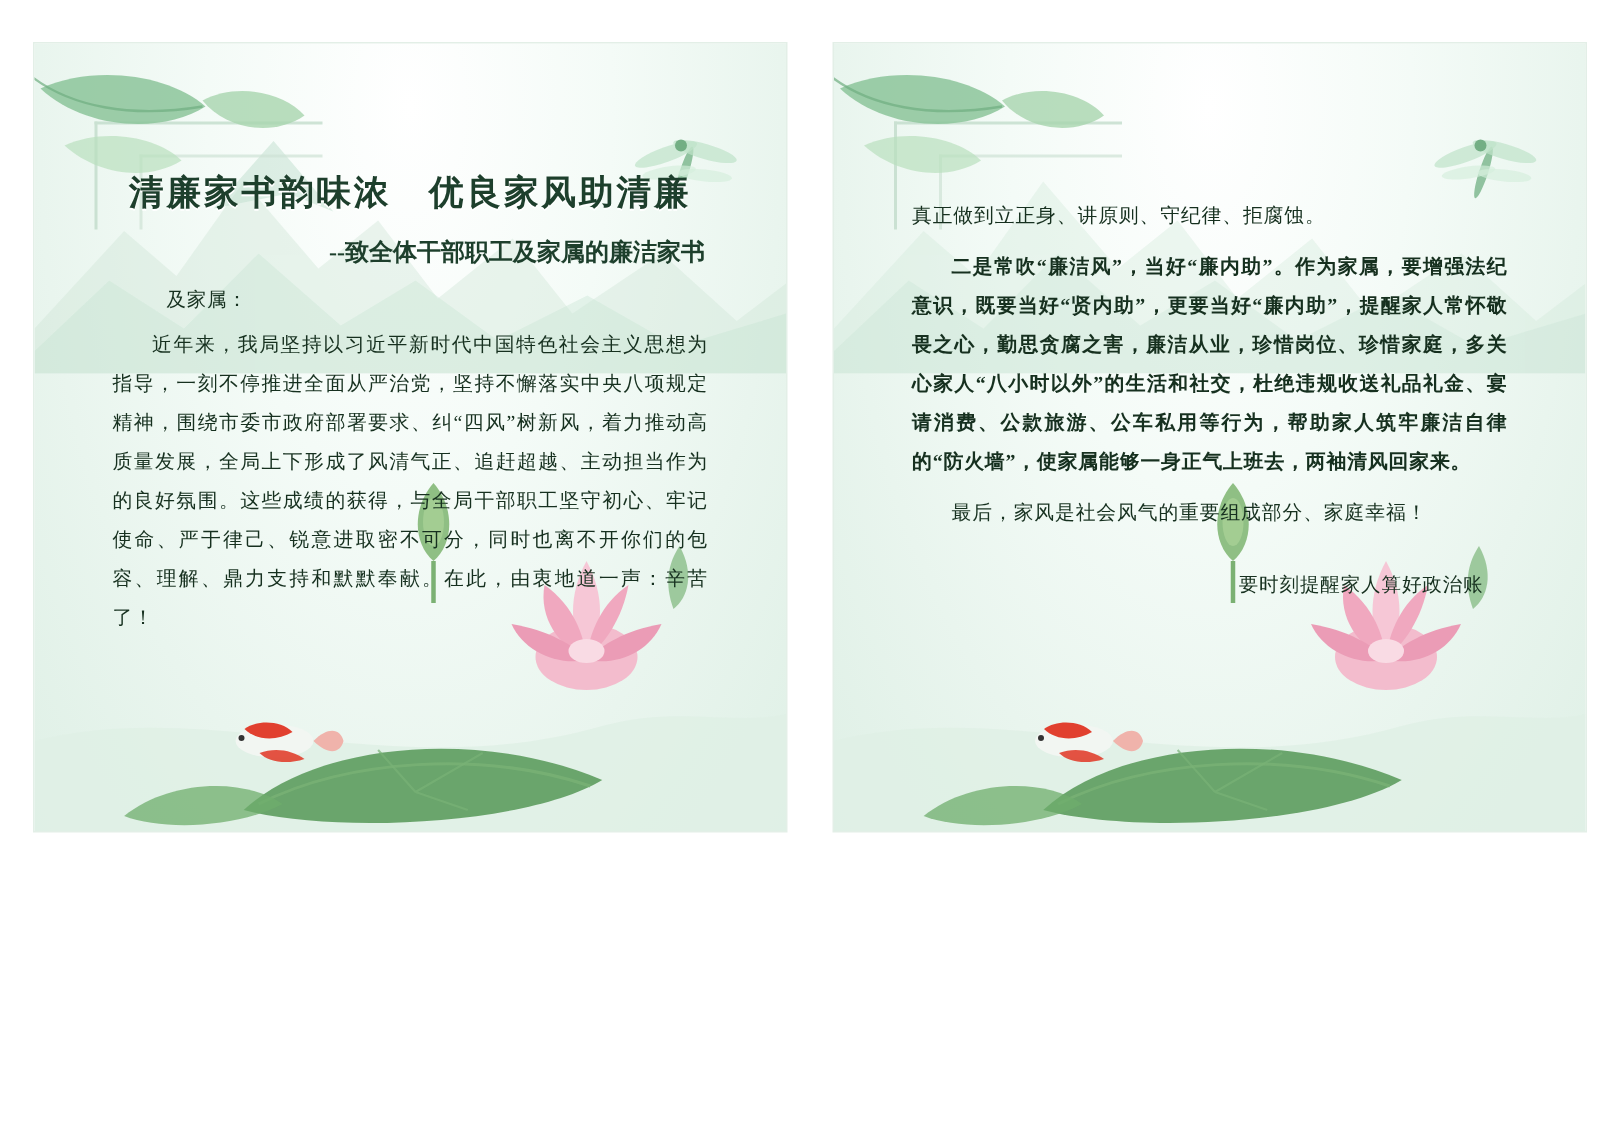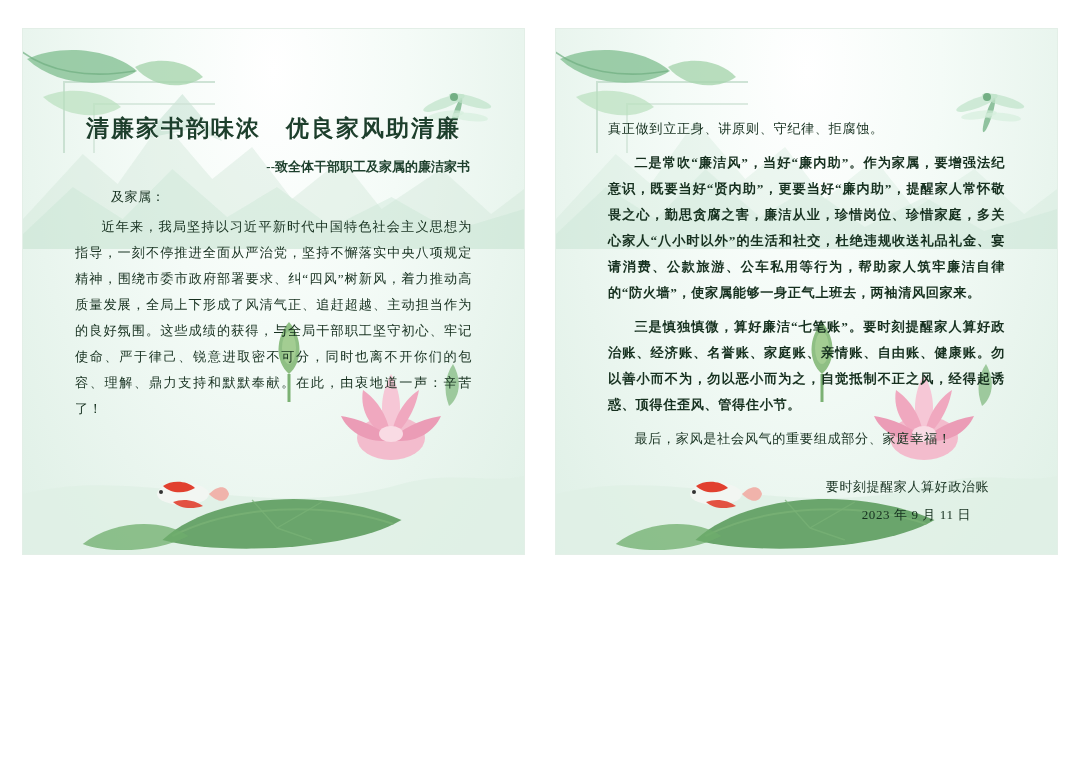--- a/index.html
+++ b/index.html
@@ -72,21 +72,21 @@
     text-align: center;
     font-size: 23px;
     font-weight: bold;
     color: #1d3f2c;
     letter-spacing: 2px;
     margin-top: 84px;
     text-shadow: 0 1px 0 #ffffff;
   }
   .doc-subtitle {
     text-align: right;
-    font-size: 13px;
+    font-size: 16px;
     font-weight: bold;
     color: #1d3f2c;
     margin-top: 14px;
     margin-right: 2px;
   }
   .salutation {
     font-size: 13px;
     color: #16301f;
     margin-top: 12px;
     letter-spacing: .5px;
@@ -101,21 +101,21 @@
     text-indent: 2em;
     letter-spacing: .6px;
   }
   p.para.strong-lead {
     font-weight: bold;
   }
   .page-right .content {
     padding-top: 86px;
   }
   .page-right .first-line {
-    margin-top: 1px;
+    margin-top: 16px;
   }
   .signature {
     margin-top: 22px;
     text-align: right;
     font-size: 13px;
     line-height: 26px;
     color: #16301f;
     letter-spacing: .6px;
     padding-right: 16px;
   }
@@ -222,24 +222,22 @@
       <ellipse cx="36" cy="24" rx="22" ry="5" fill="#bfe3c9" opacity=".7" transform="rotate(-20 36 24)"></ellipse>
       <ellipse cx="62" cy="22" rx="22" ry="5" fill="#bfe3c9" opacity=".7" transform="rotate(16 62 22)"></ellipse>
       <ellipse cx="38" cy="36" rx="18" ry="4" fill="#d4eedb" opacity=".65" transform="rotate(-8 38 36)"></ellipse>
       <ellipse cx="62" cy="38" rx="18" ry="4" fill="#d4eedb" opacity=".65" transform="rotate(6 62 38)"></ellipse>
       <circle cx="46" cy="18" r="4" fill="#6aa87c" opacity=".9"></circle>
     </svg>
 
     <div class="content">
       <p class="para first-line" style="text-indent:0;">真正做到立正身、讲原则、守纪律、拒腐蚀。</p>
       <p class="para strong-lead">二是常吹“廉洁风”，当好“廉内助”。作为家属，要增强法纪意识，既要当好“贤内助”，更要当好“廉内助”，提醒家人常怀敬畏之心，勤思贪腐之害，廉洁从业，珍惜岗位、珍惜家庭，多关心家人“八小时以外”的生活和社交，杜绝违规收送礼品礼金、宴请消费、公款旅游、公车私用等行为，帮助家人筑牢廉洁自律的“防火墙”，使家属能够一身正气上班去，两袖清风回家来。</p>
-      <p class="para strong-lead">三是慎独慎微，算好廉洁“七笔账”。要时刻提醒家人算好政治账、经济账、名誉账、家庭账、亲情账、自由账、健康账。勿以善小而不为，勿以恶小而为之，自觉抵制不正之风，经得起诱惑、顶得住歪风、管得住小节。</p>
       <p class="para">最后，家风是社会风气的重要组成部分、家庭幸福！</p>
       <div class="signature">要时刻提醒家人算好政治账</div>
-      <div class="signature sig-date" style="margin-top:2px;">2023 年 9 月 11 日</div>
     </div>
 
     <svg class="fade-bottom" viewBox="0 0 503 210" preserveAspectRatio="none">
       <path d="M0,150 C120,120 240,180 380,140 C430,126 470,140 503,132 L503,210 L0,210 Z" fill="#dff0e5" opacity=".85"></path>
       <path d="M140,196 C190,150 300,142 380,176 C330,206 200,212 140,196 Z" fill="#5d9c5e" opacity=".9"></path>
       <path d="M150,192 C210,162 300,156 372,180" stroke="#79b276" stroke-width="2" fill="none" opacity=".8"></path>
       <path d="M255,184 L300,158 M255,184 L230,156 M255,184 L290,196" stroke="#79b276" stroke-width="1.4" fill="none" opacity=".7"></path>
       <path d="M60,200 C90,176 140,174 166,192 C136,208 86,210 60,200 Z" fill="#6fae6c" opacity=".75"></path>
     </svg>
 

